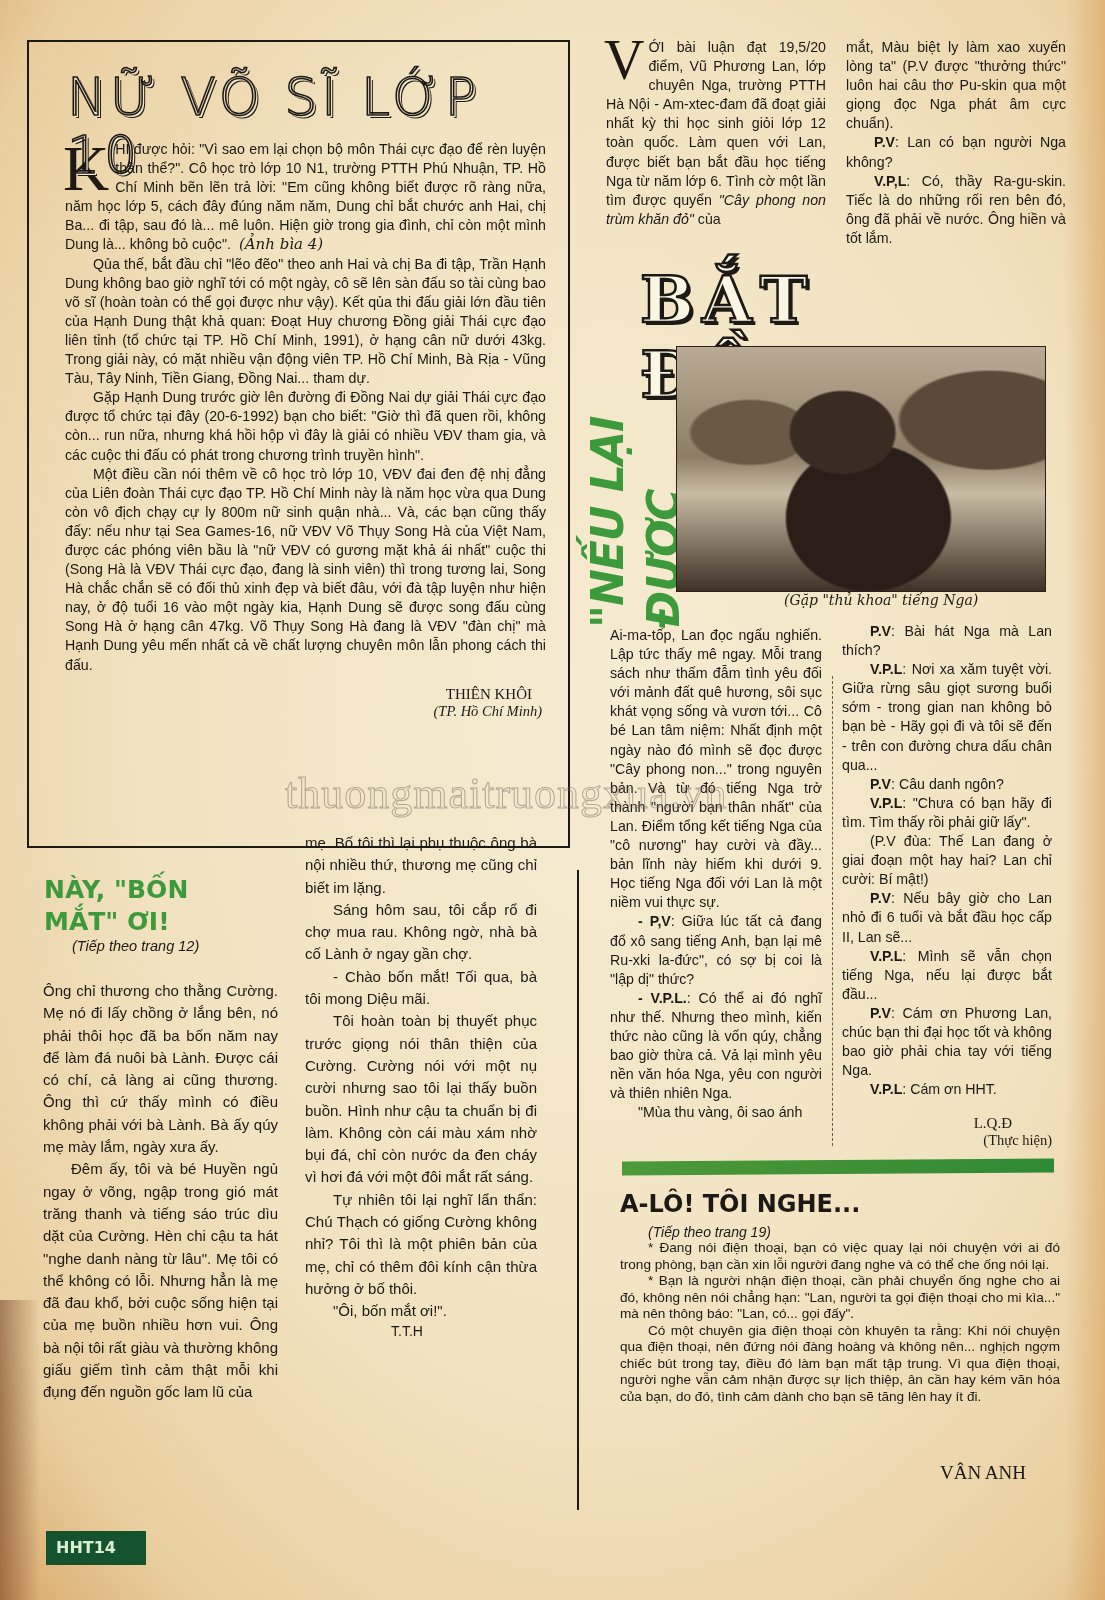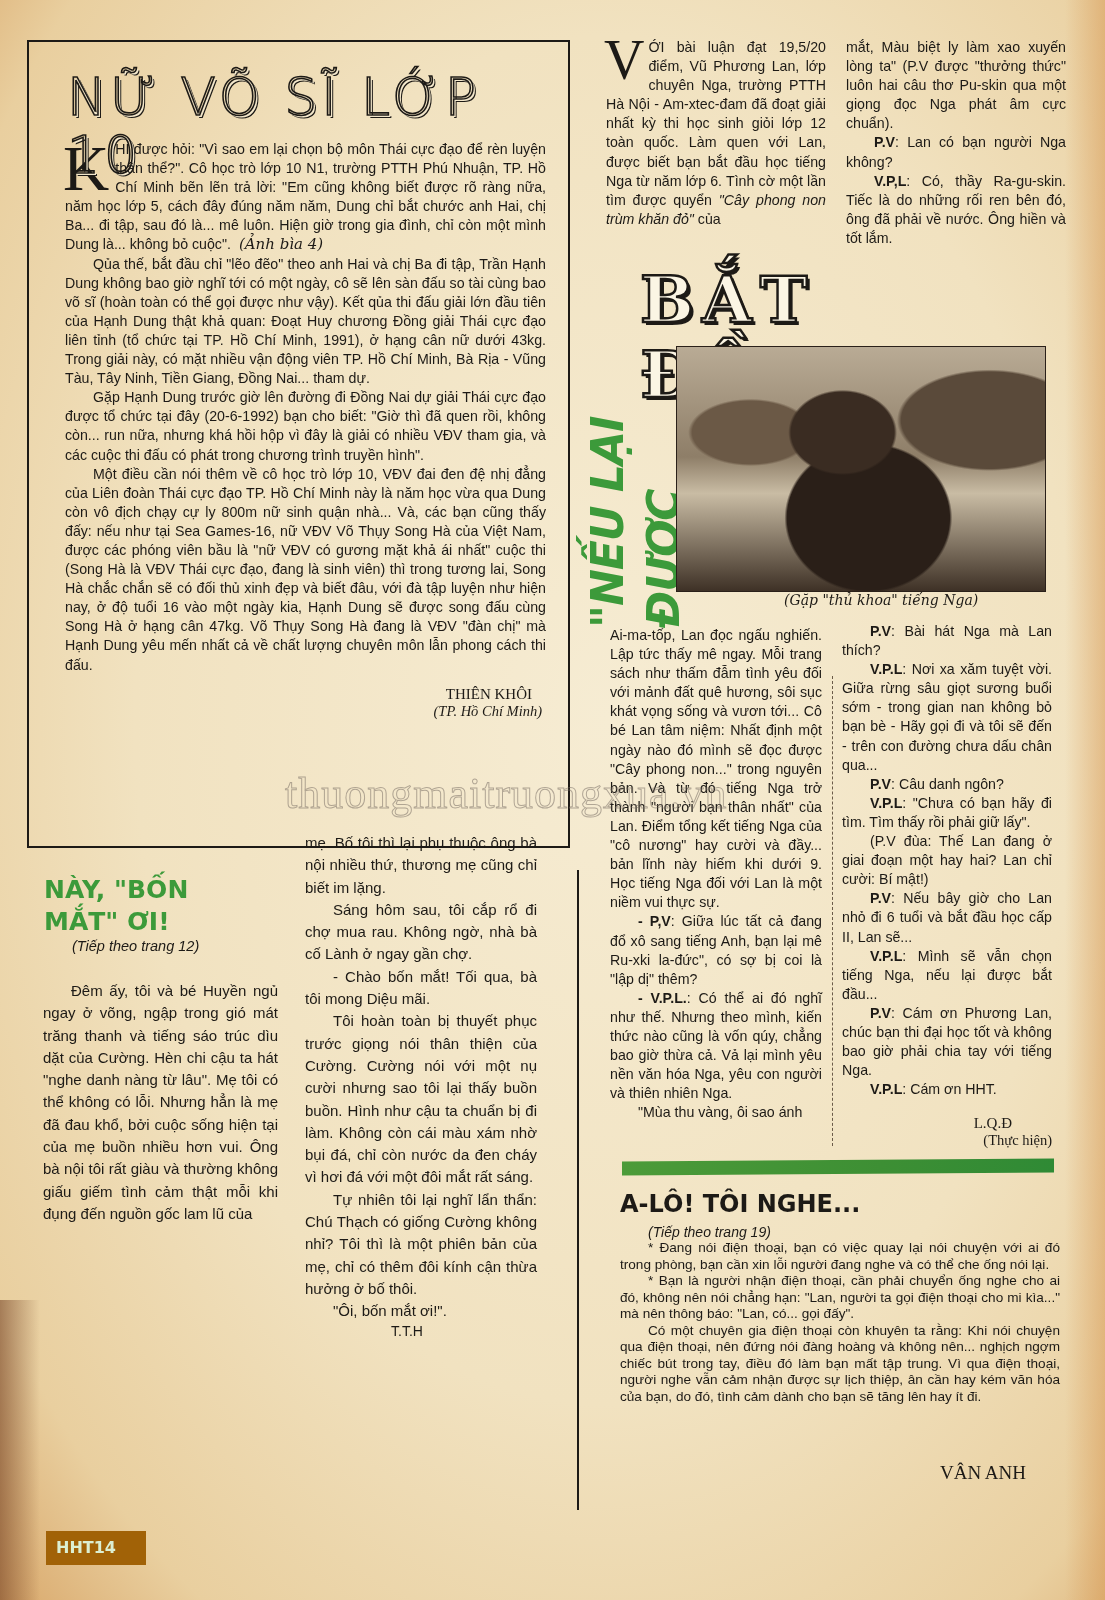--- a/index.html
+++ b/index.html
@@ -85,21 +85,21 @@
   .art3 p { font-size: 13.6px; line-height: 16.5px; text-align: justify; }
   .vananh { position: absolute; left: 940px; top: 1462px; font-family: Liberation Serif, serif; font-size: 19px; }
 
   
   .title4 { position: absolute; left: 44px; top: 874px; color: #3c9a3a; font-family: "DejaVu Sans", sans-serif; font-weight: bold; font-size: 25px; line-height: 32px; width: 220px; }
   .cont4 { position: absolute; left: 72px; top: 938px; font-style: italic; font-size: 14.5px; }
   .art4-col1 { position: absolute; left: 43px; top: 980px; width: 235px; }
   .art4-col2 { position: absolute; left: 305px; top: 832px; width: 232px; }
   .art4-col1 p, .art4-col2 p { font-size: 15px; line-height: 22.3px; }
   .tth { text-align: center; margin-right: 28px; font-size: 14px; }
-  .page-badge { position: absolute; left: 46px; top: 1531px; width: 100px; height: 34px; background: #a16207; color: #dcefd2; font-family: "DejaVu Sans", sans-serif; font-weight: bold; font-size: 16px; line-height: 34px; padding-left: 10px; }
+  .page-badge { position: absolute; left: 46px; top: 1531px; width: 100px; height: 34px; background: #14532d; color: #dcefd2; font-family: "DejaVu Sans", sans-serif; font-weight: bold; font-size: 16px; line-height: 34px; padding-left: 10px; }
 
   .watermark {
     position: absolute; left: 285px; top: 768px; font-family: "Liberation Serif", serif; font-size: 44px;
     color: transparent; -webkit-text-stroke: 1px rgba(120,110,100,0.55); letter-spacing: 1px; white-space: nowrap;
   }
   .right-edge { position: absolute; right: 0; top: 0; width: 40px; height: 1600px; background: linear-gradient(90deg, rgba(233,190,130,0) 0%, rgba(214,150,80,0.5) 100%); pointer-events: none; }
   .left-edge { position: absolute; left: 0; top: 1300px; width: 40px; height: 300px; background: linear-gradient(90deg, rgba(120,70,40,0.6), rgba(120,70,40,0)); pointer-events: none; }
 </style>
 </head>
 <body>
@@ -135,21 +135,21 @@
 
   <div class="vertical-title">"NẾU LẠI ĐƯỢC</div>
   <div class="big-title">BẮT ĐẦU..."</div>
   <div class="photo"></div>
   <div class="caption">(Gặp "thủ khoa" tiếng Nga)</div>
 
   <div class="vrule2"></div>
 
   <section class="qa-left">
     <p class="justify">Ai-ma-tốp, Lan đọc ngấu nghiến. Lập tức thấy mê ngay. Mỗi trang sách như thấm đẫm tình yêu đối với mảnh đất quê hương, sôi sục khát vọng sống và vươn tới... Cô bé Lan tâm niệm: Nhất định một ngày nào đó mình sẽ đọc được "Cây phong non..." trong nguyên bản. Và từ đó tiếng Nga trở thành "người bạn thân nhất" của Lan. Điểm tổng kết tiếng Nga của "cô nương" hay cười và đầy... bản lĩnh này hiếm khi dưới 9. Học tiếng Nga đối với Lan là một niềm vui thực sự.</p>
-    <p class="justify indent"><span class="dialog-label">- P,V</span><span>: Giữa lúc tất cả đang đổ xô sang tiếng Anh, bạn lại mê Ru-xki la-đức", có sợ bị coi là "lập dị" thêm?</span></p>
+    <p class="justify indent"><span class="dialog-label">- P,V</span><span>: Giữa lúc tất cả đang đổ xô sang tiếng Anh, bạn lại mê Ru-xki la-đức", có sợ bị coi là "lập dị" thức?</span></p>
     <p class="justify indent"><span class="dialog-label">- V.P.L.</span><span>: Có thể ai đó nghĩ như thế. Nhưng theo mình, kiến thức nào cũng là vốn qúy, chẳng bao giờ thừa cả. Vả lại mình yêu nền văn hóa Nga, yêu con người và thiên nhiên Nga.</span></p>
     <p class="indent">"Mùa thu vàng, ôi sao ánh</p>
   </section>
 
   <section class="qa-right">
     <p class="indent"><span class="dialog-label">P.V</span><span>: Bài hát Nga mà Lan thích?</span></p>
     <p class="indent"><span class="dialog-label">V.P.L</span><span>: Nơi xa xăm tuyệt vời. Giữa rừng sâu giọt sương buổi sớm - trong gian nan không bỏ bạn bè - Hãy gọi đi và tôi sẽ đến - trên con đường chưa dấu chân qua...</span></p>
     <p class="indent"><span class="dialog-label">P.V</span><span>: Câu danh ngôn?</span></p>
     <p class="indent"><span class="dialog-label">V.P.L</span><span>: "Chưa có bạn hãy đi tìm. Tìm thấy rồi phải giữ lấy".</span></p>
     <p class="indent"><span class="dialog-label"></span><span>(P.V đùa: Thế Lan đang ở giai đoạn một hay hai? Lan chỉ cười: Bí mật!)</span></p>
@@ -169,20 +169,21 @@
     <div class="cont">(Tiếp theo trang 19)</div>
     <p class="indent">* Đang nói điện thoại, bạn có việc quay lại nói chuyện với ai đó trong phòng, bạn cần xin lỗi người đang nghe và có thể che ống nói lại.</p>
     <p class="indent">* Bạn là người nhận điện thoại, cần phải chuyển ống nghe cho ai đó, không nên nói chẳng hạn: "Lan, người ta gọi điện thoại cho mi kìa..." mà nên thông báo: "Lan, có... gọi đấy".</p>
     <p class="indent">Có một chuyên gia điện thoại còn khuyên ta rằng: Khi nói chuyện qua điện thoại, nên đứng nói đàng hoàng và không nên... nghịch ngợm chiếc bút trong tay, điều đó làm bạn mất tập trung. Vì qua điện thoại, người nghe vẫn cảm nhận được sự lịch thiệp, ân cần hay kém văn hóa của bạn, do đó, tình cảm dành cho bạn sẽ tăng lên hay ít đi.</p>
   </section>
   <div class="vananh">VÂN ANH</div>
 
   <h2 class="title4">NÀY, "BỐN MẮT" ƠI!</h2>
   <div class="cont4">(Tiếp theo trang 12)</div>
   <section class="art4-col1">
+    <p class="justify">Ông chỉ thương cho thằng Cường. Mẹ nó đi lấy chồng ở lắng bên, nó phải thôi học đã ba bốn năm nay để làm đá nuôi bà Lành. Được cái có chí, cả làng ai cũng thương. Ông thì cứ thấy mình có điều không phải với bà Lành. Bà ấy qúy mẹ mày lắm, ngày xưa ấy.</p>
     <p class="justify indent">Đêm ấy, tôi và bé Huyền ngủ ngay ở võng, ngập trong gió mát trăng thanh và tiếng sáo trúc dìu dặt của Cường. Hèn chi cậu ta hát "nghe danh nàng từ lâu". Mẹ tôi có thể không có lỗi. Nhưng hẳn là mẹ đã đau khổ, bởi cuộc sống hiện tại của mẹ buồn nhiều hơn vui. Ông bà nội tôi rất giàu và thường không giấu giếm tình cảm thật mỗi khi đụng đến nguồn gốc lam lũ của</p>
   </section>
   <section class="art4-col2">
     <p class="justify">mẹ. Bố tôi thì lại phụ thuộc ông bà nội nhiều thứ, thương mẹ cũng chỉ biết im lặng.</p>
     <p class="justify indent">Sáng hôm sau, tôi cắp rổ đi chợ mua rau. Không ngờ, nhà bà cố Lành ở ngay gần chợ.</p>
     <p class="justify indent">- Chào bốn mắt! Tối qua, bà tôi mong Diệu mãi.</p>
     <p class="justify indent">Tôi hoàn toàn bị thuyết phục trước giọng nói thân thiện của Cường. Cường nói với một nụ cười nhưng sao tôi lại thấy buồn buồn. Hình như cậu ta chuẩn bị đi làm. Không còn cái màu xám nhờ bụi đá, chỉ còn nước da đen cháy vì hơi đá với một đôi mắt rất sáng.</p>
     <p class="justify indent">Tự nhiên tôi lại nghĩ lẩn thẩn: Chú Thạch có giống Cường không nhỉ? Tôi thì là một phiên bản của mẹ, chỉ có thêm đôi kính cận thừa hưởng ở bố thôi.</p>
     <p class="indent">"Ôi, bốn mắt ơi!".</p>
     <div class="tth">T.T.H</div>

